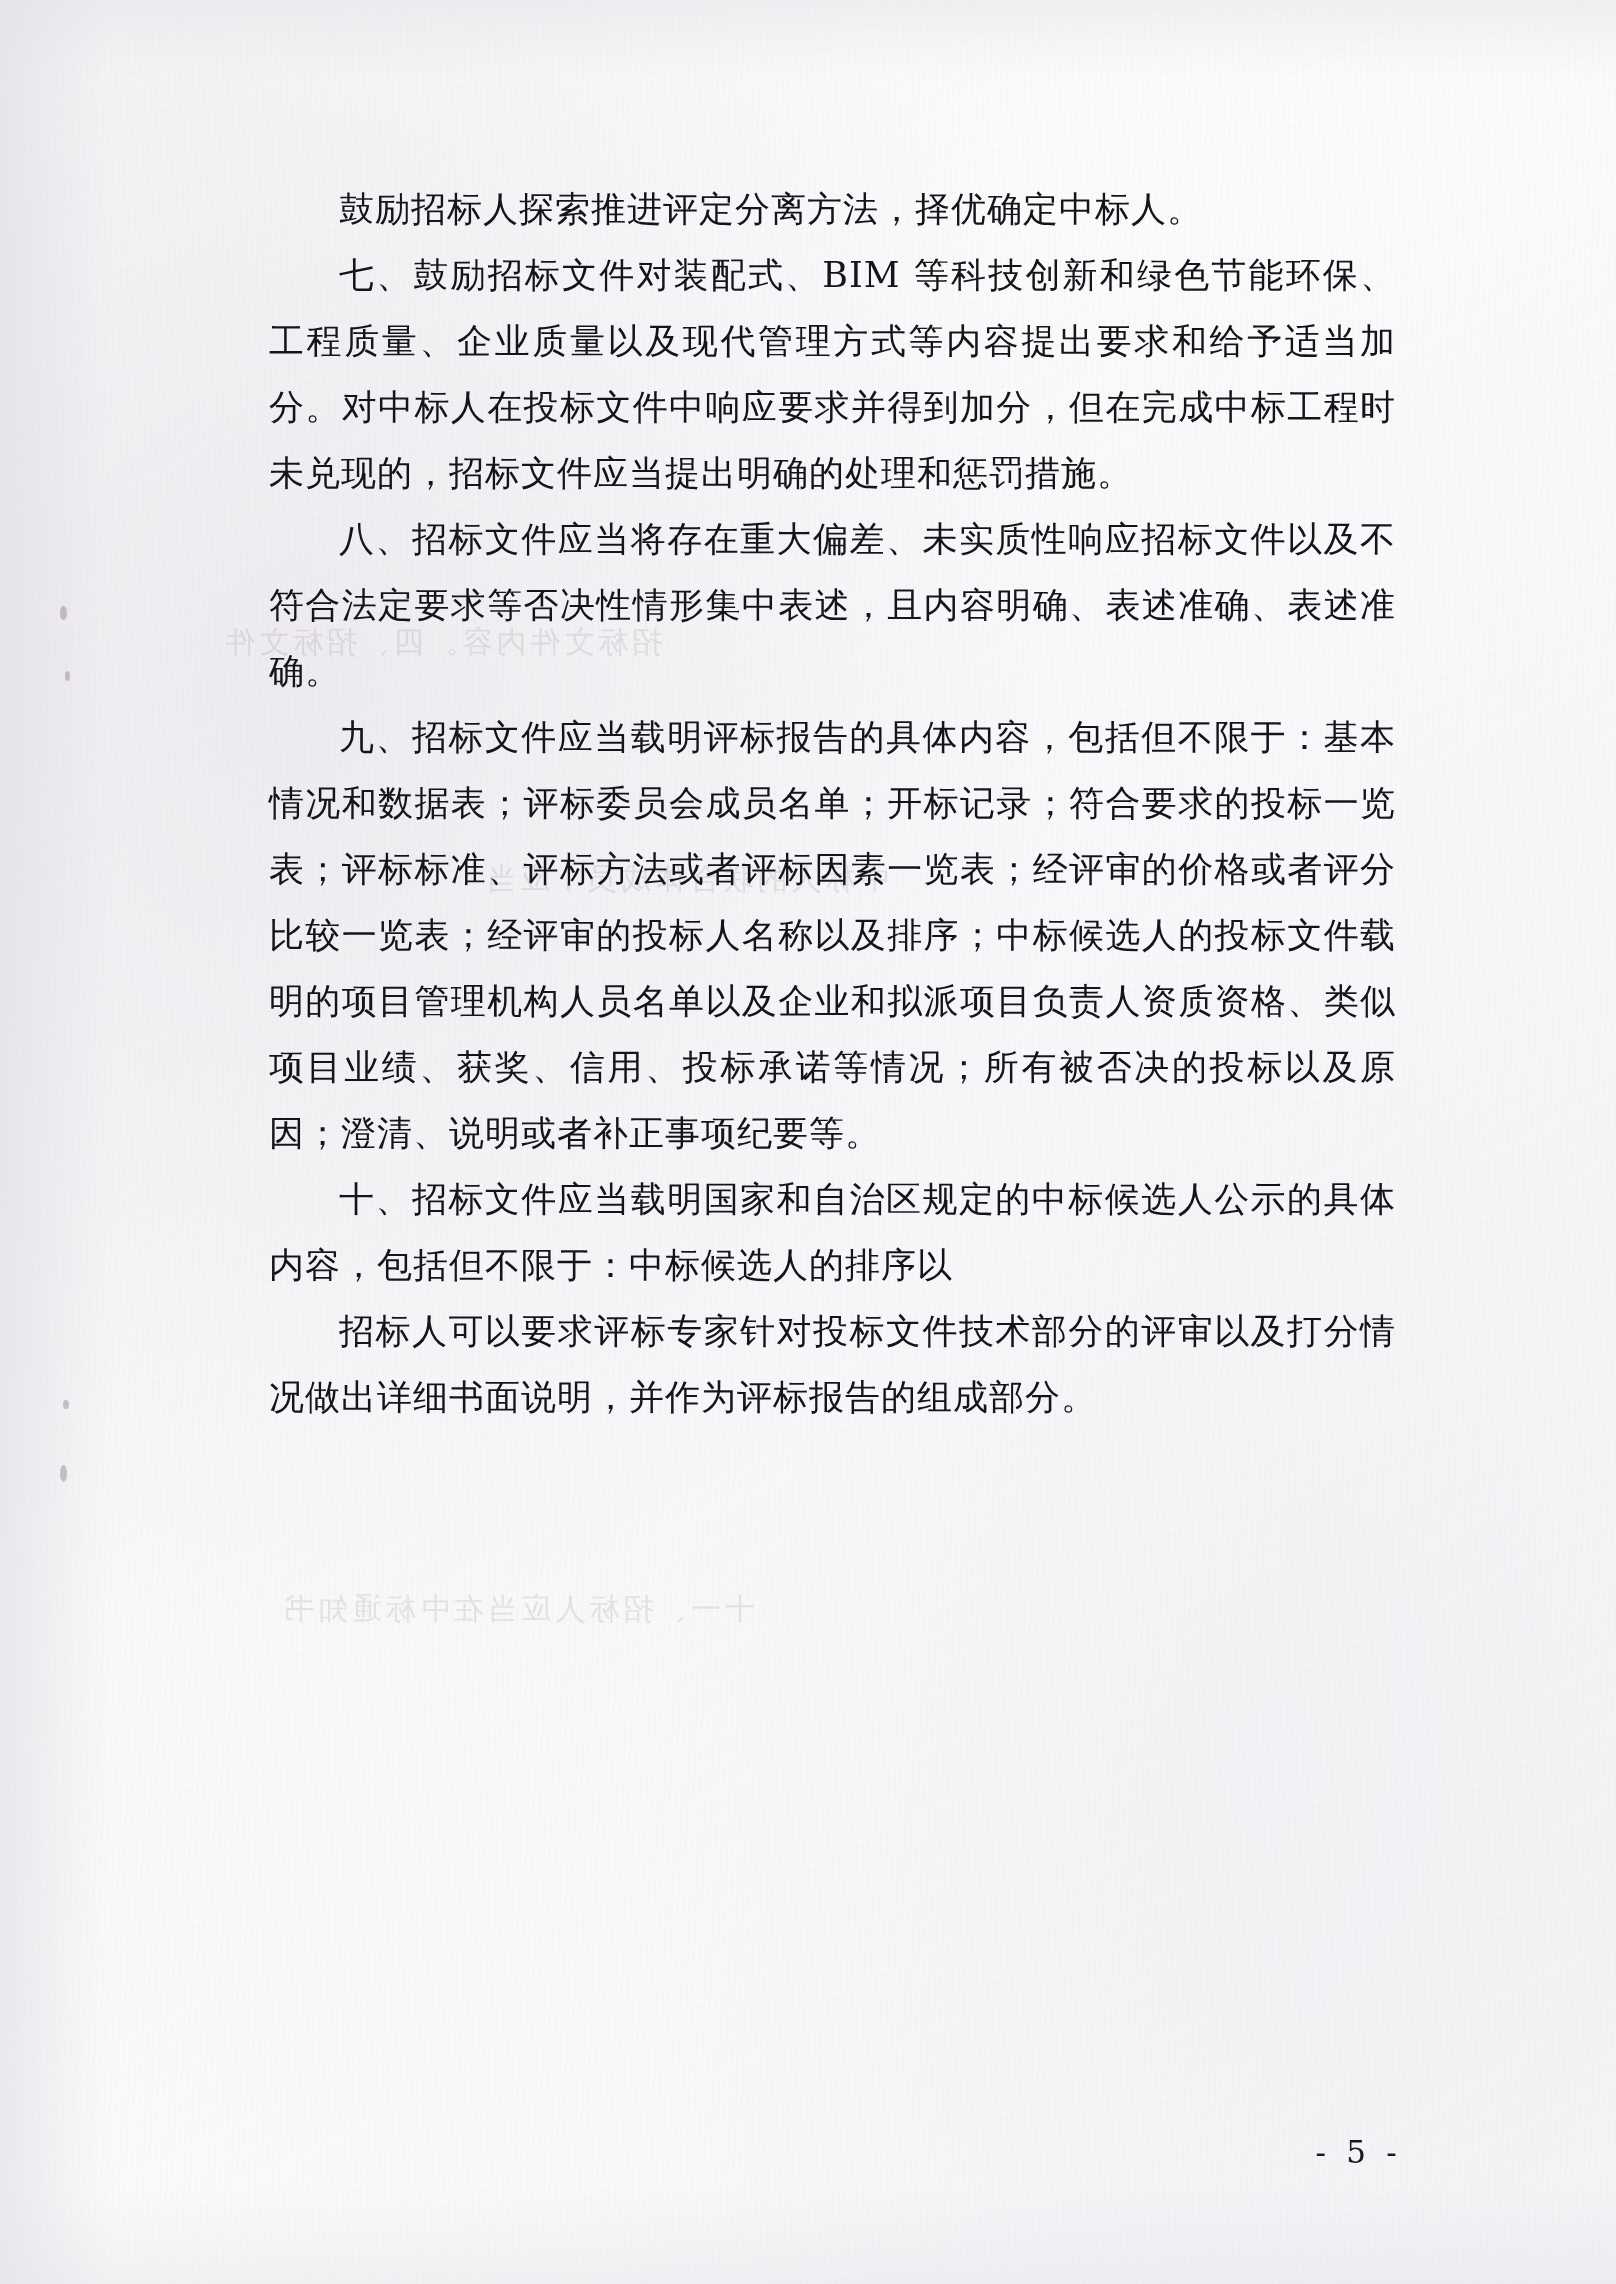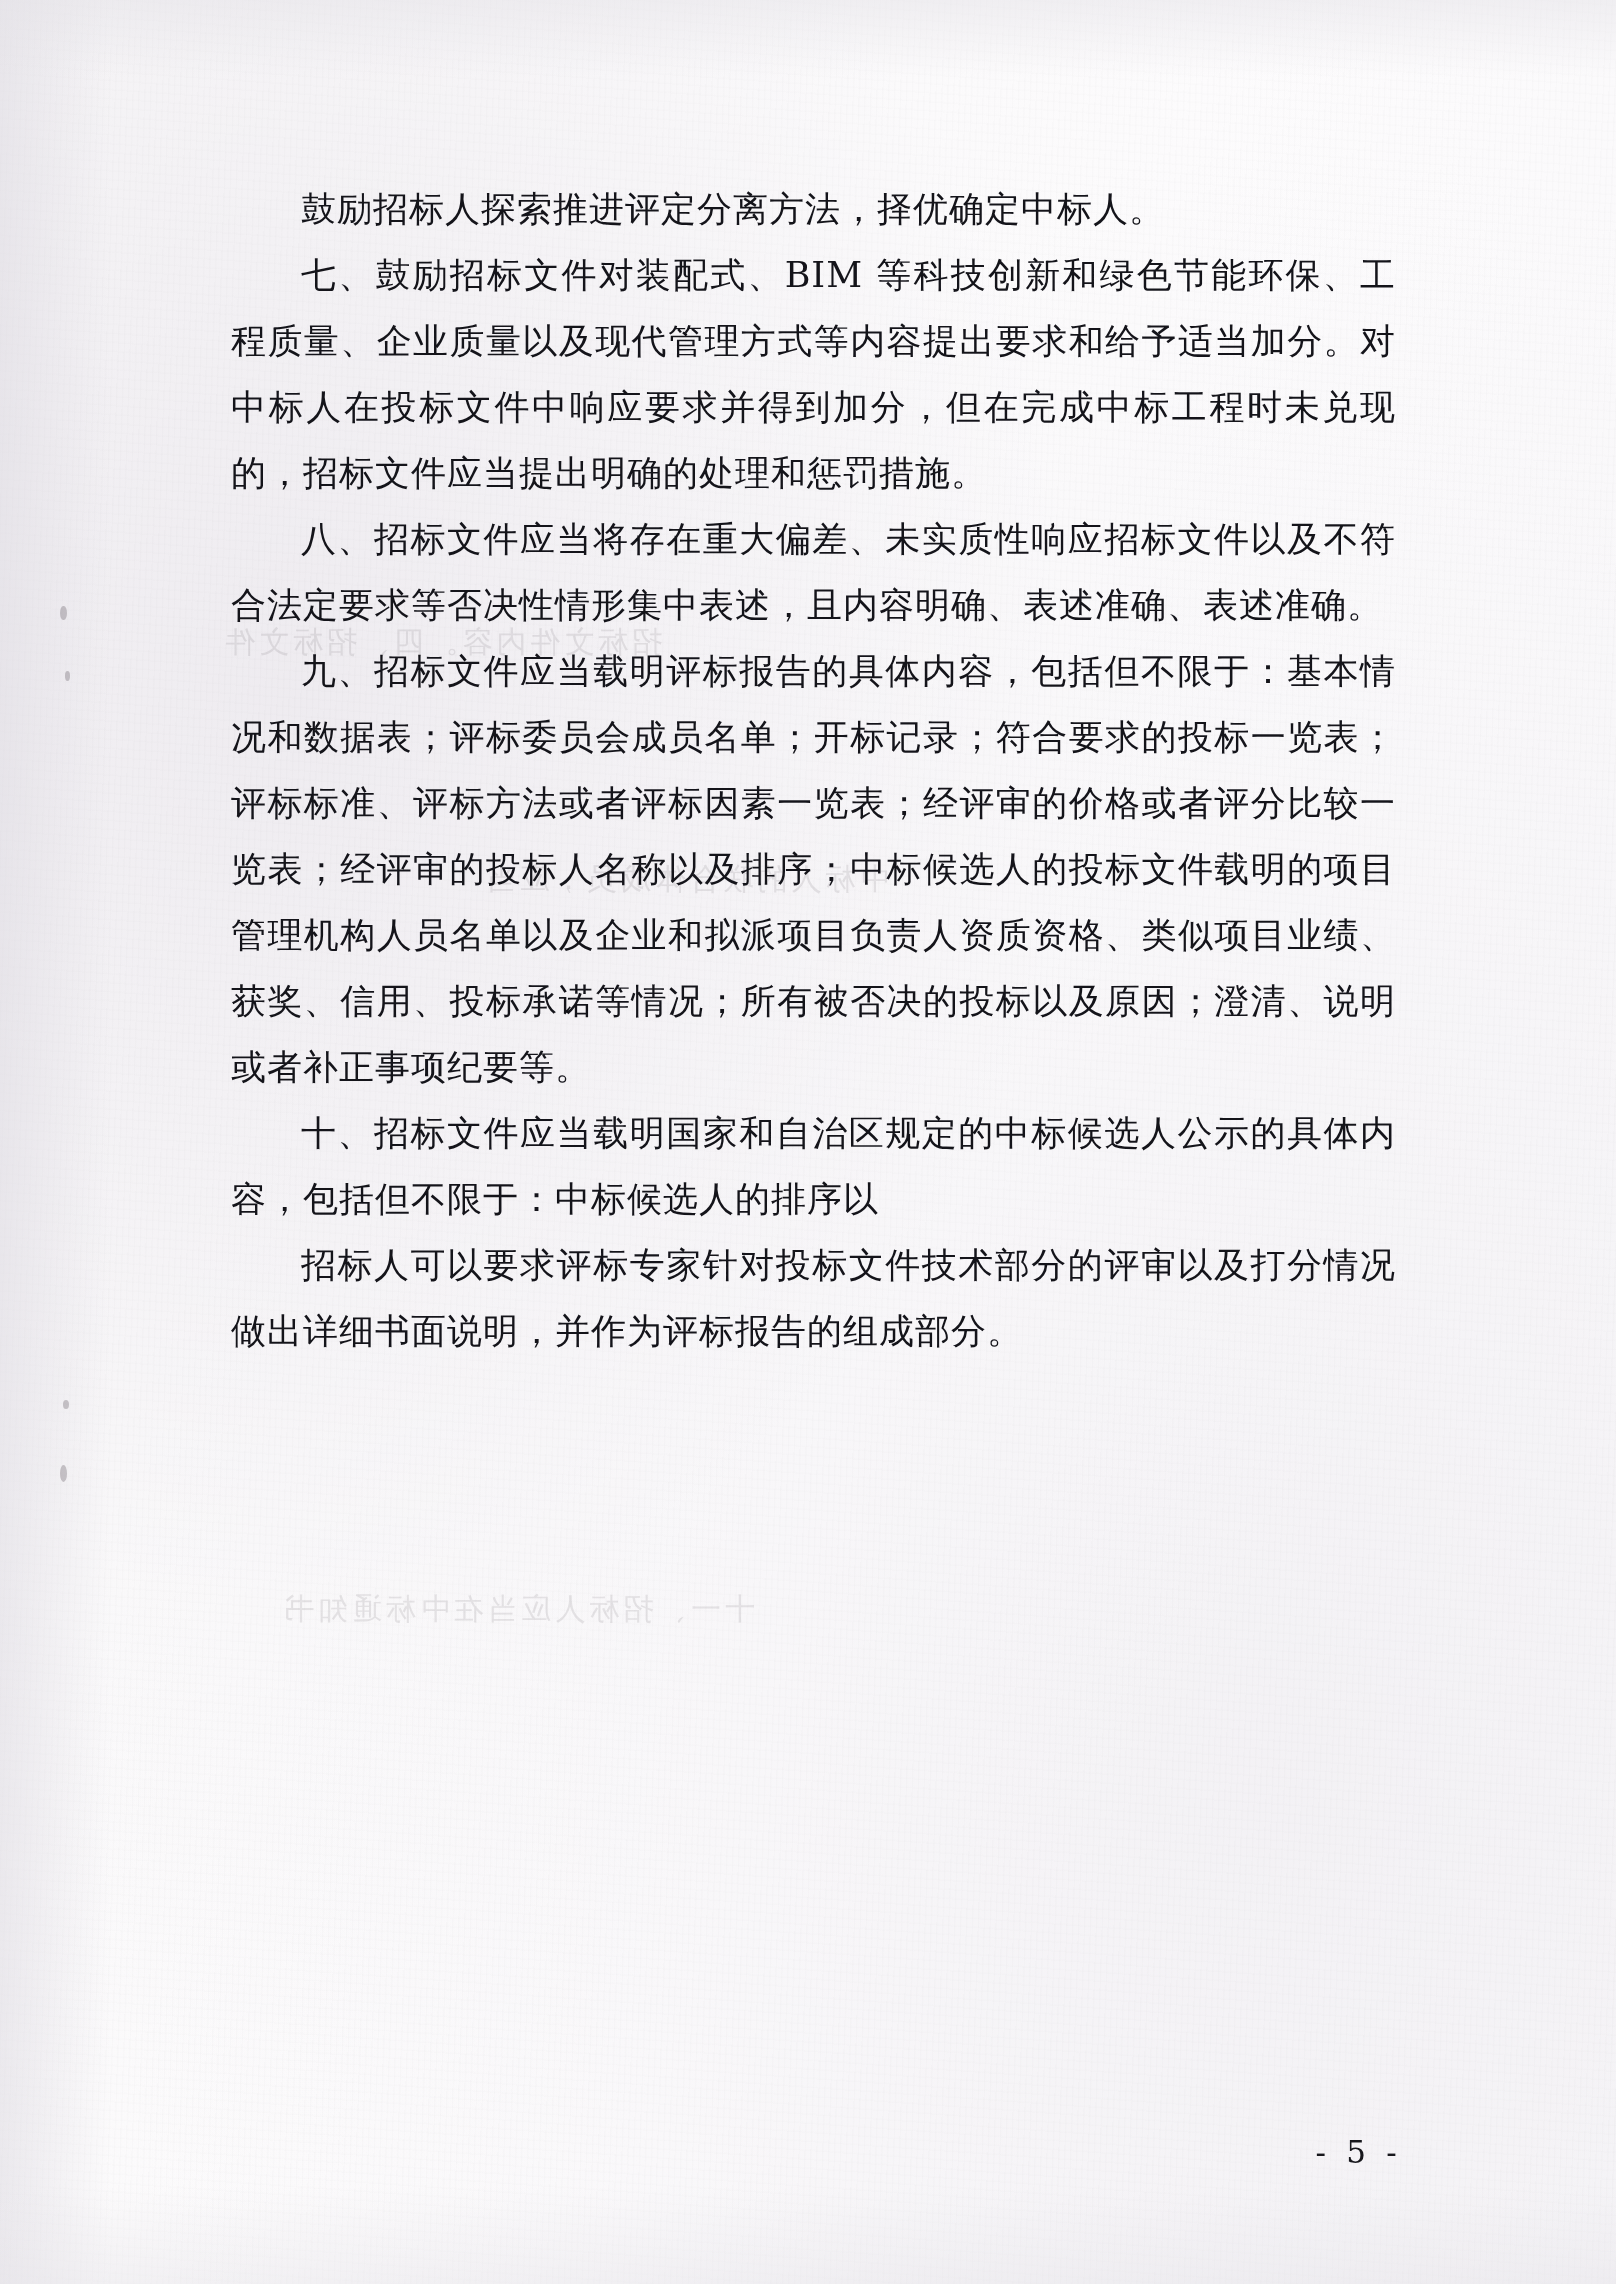--- a/index.html
+++ b/index.html
@@ -74,20 +74,21 @@
     color: #14141a;
     font-size: 35px;
     line-height: 66px;
     letter-spacing: 1px;
     text-align: justify;
     text-justify: inter-character;
     font-family: "DejaVu Serif", serif;
   }
   p.indent {
     text-indent: 70px;
+    margin-left: 38px;
   }
   .para {
     margin-bottom: 0px;
   }
 
   .page-number {
     position: absolute;
     right: 215px;
     bottom: 114px;
     font-size: 31px;

